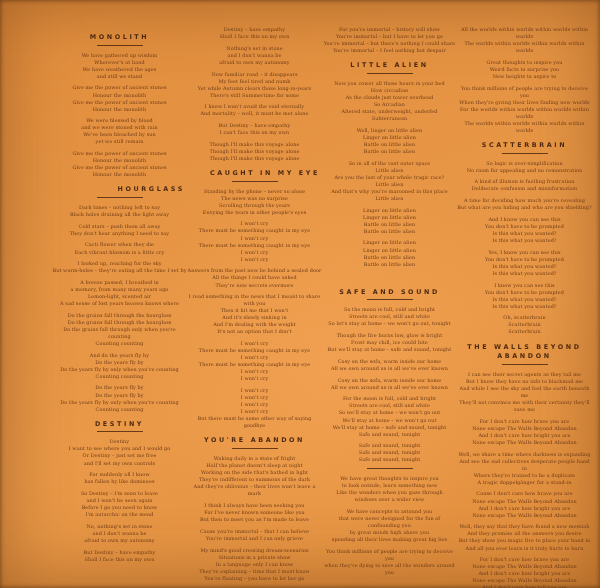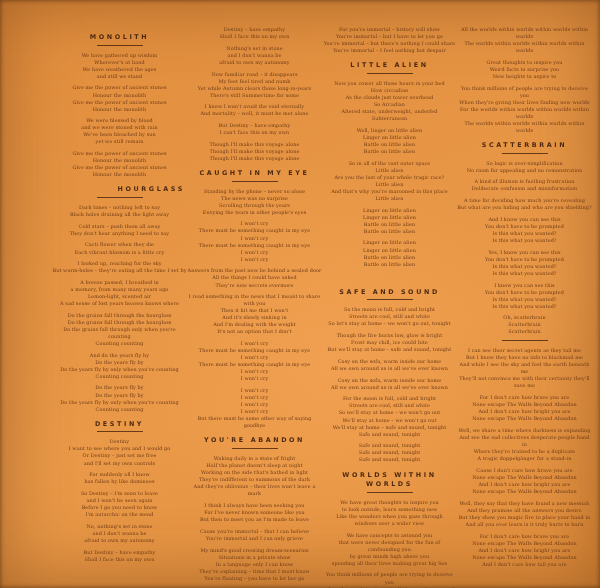--- a/index.html
+++ b/index.html
@@ -168,21 +168,21 @@
         </div>
         <div class="stanza">
           <div class="line">But Destiny – have empathy</div>
           <div class="line">I can't face this on my own</div>
         </div>
         <div class="stanza">
           <div class="line">Though I'll make this voyage alone</div>
           <div class="line">Though I'll make this voyage alone</div>
           <div class="line">Though I'll make this voyage alone</div>
         </div>
-        <div class="heading" style="color: rgb(79, 42, 16);">CAUGHT IN MY EYE</div>
+        <div class="heading" style="color: rgb(79, 42, 16); text-align: right;">CAUGHT IN MY EYE</div>
         <div class="rule"></div>
         <div class="stanza">
           <div class="line">Standing by the phone – never so alone</div>
           <div class="line">The news was no surprise</div>
           <div class="line">Scrolling through the years</div>
           <div class="line">Envying the tears in other people's eyes</div>
         </div>
         <div class="stanza">
           <div class="line">I won't cry</div>
           <div class="line">There must be something caught in my eye</div>
@@ -313,21 +313,20 @@
           <div class="line">So we'll stay at home – we won't go out</div>
           <div class="line">We'll stay at home – we won't go out</div>
           <div class="line">We'll stay at home – safe and sound, tonight</div>
           <div class="line">Safe and sound, tonight</div>
         </div>
         <div class="stanza">
           <div class="line">Safe and sound, tonight</div>
           <div class="line">Safe and sound, tonight</div>
           <div class="line">Safe and sound, tonight</div>
         </div>
-        <div class="heading" style="color: rgb(79, 42, 16);">WORLDS WITHIN WORLDS</div>
         <div class="rule"></div>
         <div class="stanza">
           <div class="line">We have great thoughts to inspire you</div>
           <div class="line">to look outside, learn something new</div>
           <div class="line">Like the wonders when you gaze through</div>
           <div class="line">windows over a wider view</div>
         </div>
         <div class="stanza">
           <div class="line">We have concepts to astound you</div>
           <div class="line">that were never designed for the fun of confounding you</div>
@@ -385,20 +384,21 @@
           <div class="line">I know you can see this</div>
           <div class="line">You don't have to be prompted</div>
           <div class="line">Is this what you wanted?</div>
           <div class="line">Is this what you wanted?</div>
         </div>
         <div class="stanza">
           <div class="line">Oh, scatterbrain</div>
           <div class="line">Scatterbrain</div>
           <div class="line">Scatterbrain</div>
         </div>
+        <div class="heading" style="color: rgb(79, 42, 16);">THE WALLS BEYOND ABANDON</div>
         <div class="rule"></div>
         <div class="stanza">
           <div class="line">I can see their secret agents as they tail me</div>
           <div class="line">But I know they have no info to blackmail me</div>
           <div class="line">And while I see the sky and feel the earth beneath me</div>
           <div class="line">They'll not convince me with their certainty they'll save me</div>
         </div>
         <div class="stanza">
           <div class="line">For I don't care how brave you are</div>
           <div class="line">None escape The Walls Beyond Abandon</div>

